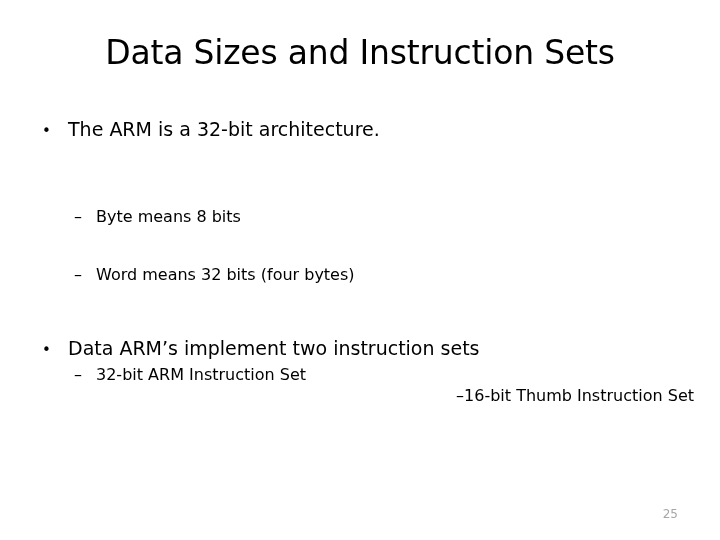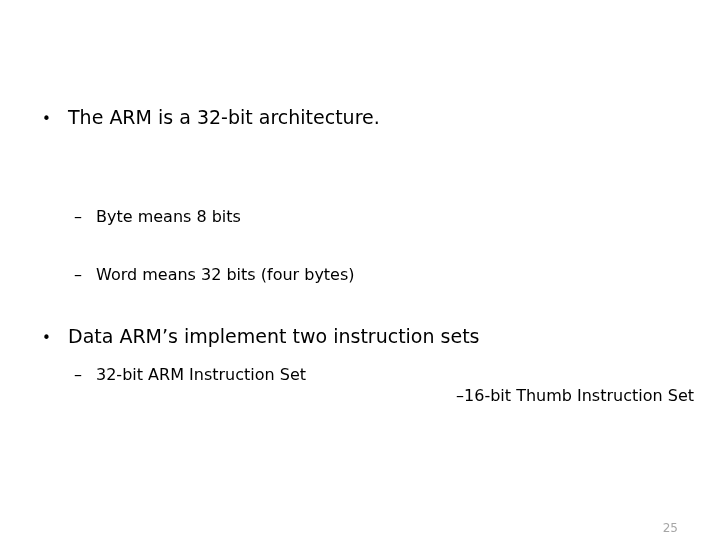--- a/index.html
+++ b/index.html
@@ -46,20 +46,21 @@
   }
 
   .lvl1 {
     position: absolute;
     left: 42px;
     width: 660px;
     font-size: 19px;
     line-height: 24px;
     font-weight: 400;
     white-space: nowrap;
+    margin-top: 12px;
   }
   .lvl1 .marker {
     display: inline-block;
     width: 26px;
     font-size: 15px;
     vertical-align: baseline;
   }
   .lvl1 .txt {
     display: inline;
   }
@@ -98,28 +99,28 @@
 
   
   .page-number {
     position: absolute;
     right: 42px;
     top: 506px;
     font-size: 12px;
     line-height: 16px;
     color: #a6a6a6;
     text-align: right;
-    margin-top: 14px;
   }
 </style>
 </head>
 <body>
 
 <div class="slide">
 
+  <div class="slide-title">Data Sizes and Instruction Sets</div>
 
   <div class="body-area">
 
     <div class="lvl1 p-b1">
       <span class="marker">•</span><span class="txt">The ARM is a 32-bit architecture.</span>
     </div>
 
 
     <div class="lvl2 p-s1">
       <span class="marker">–</span><span class="lead">Byte</span><span class="txt"> means 8 bits</span>

